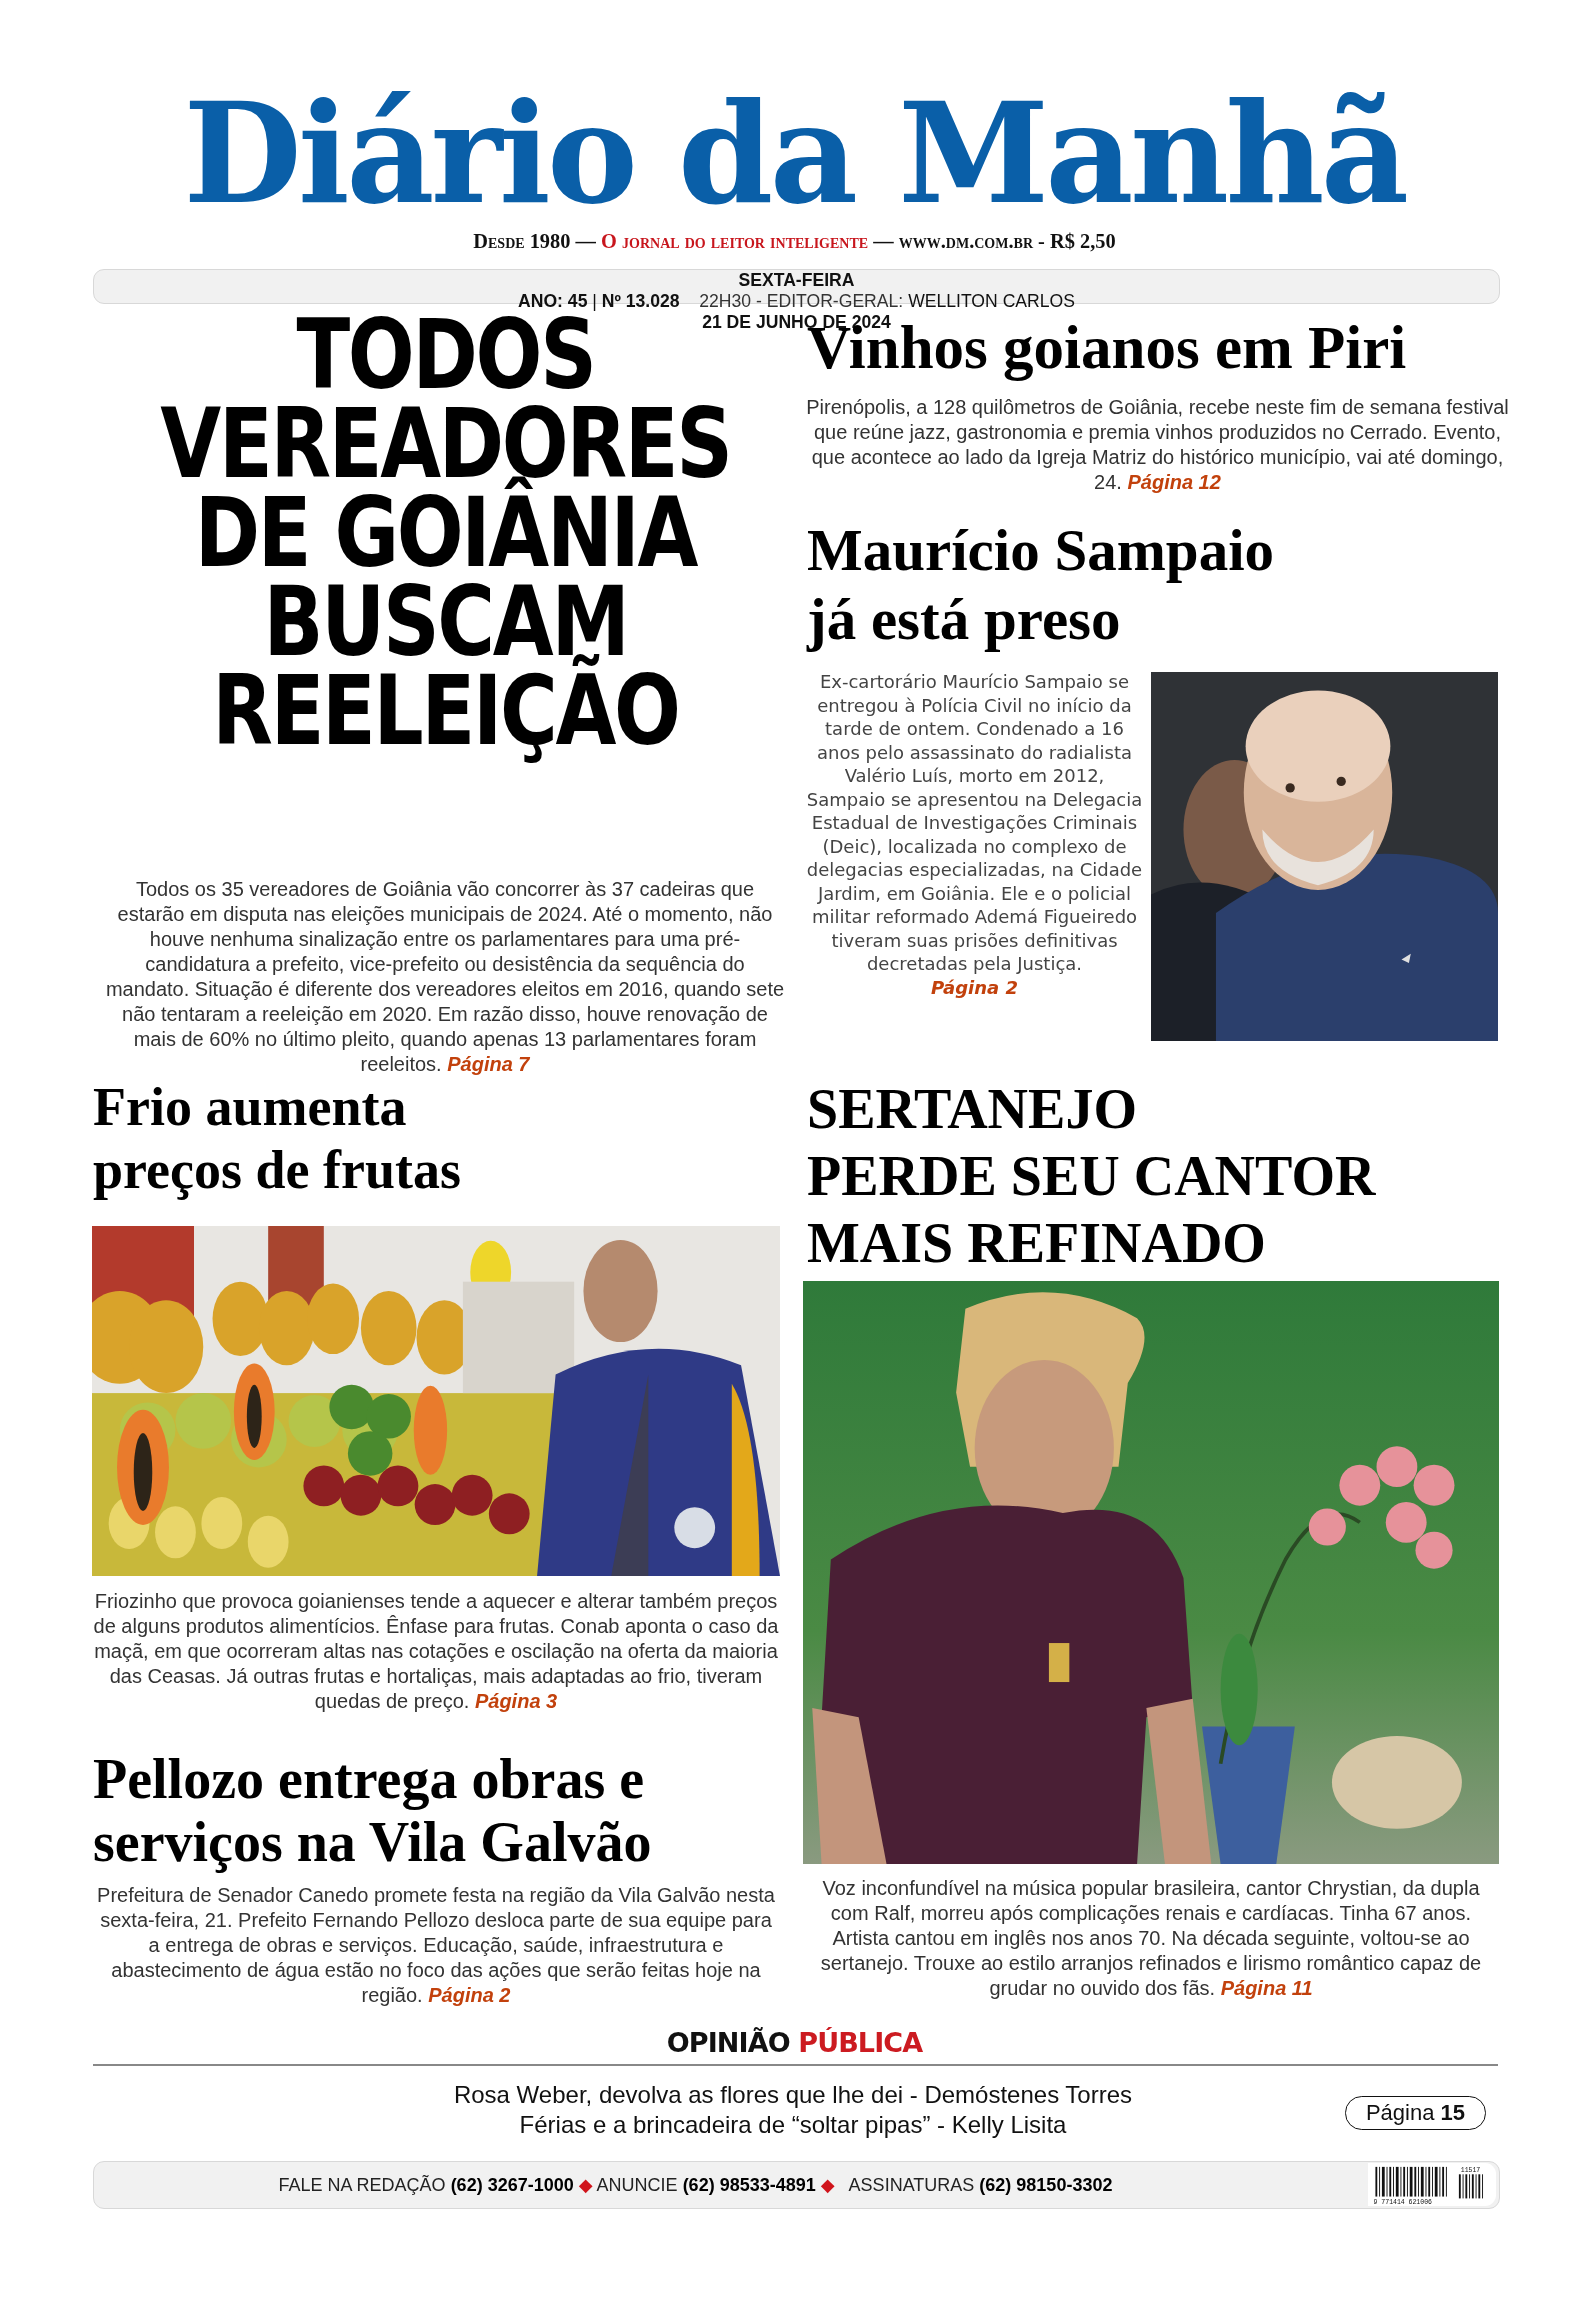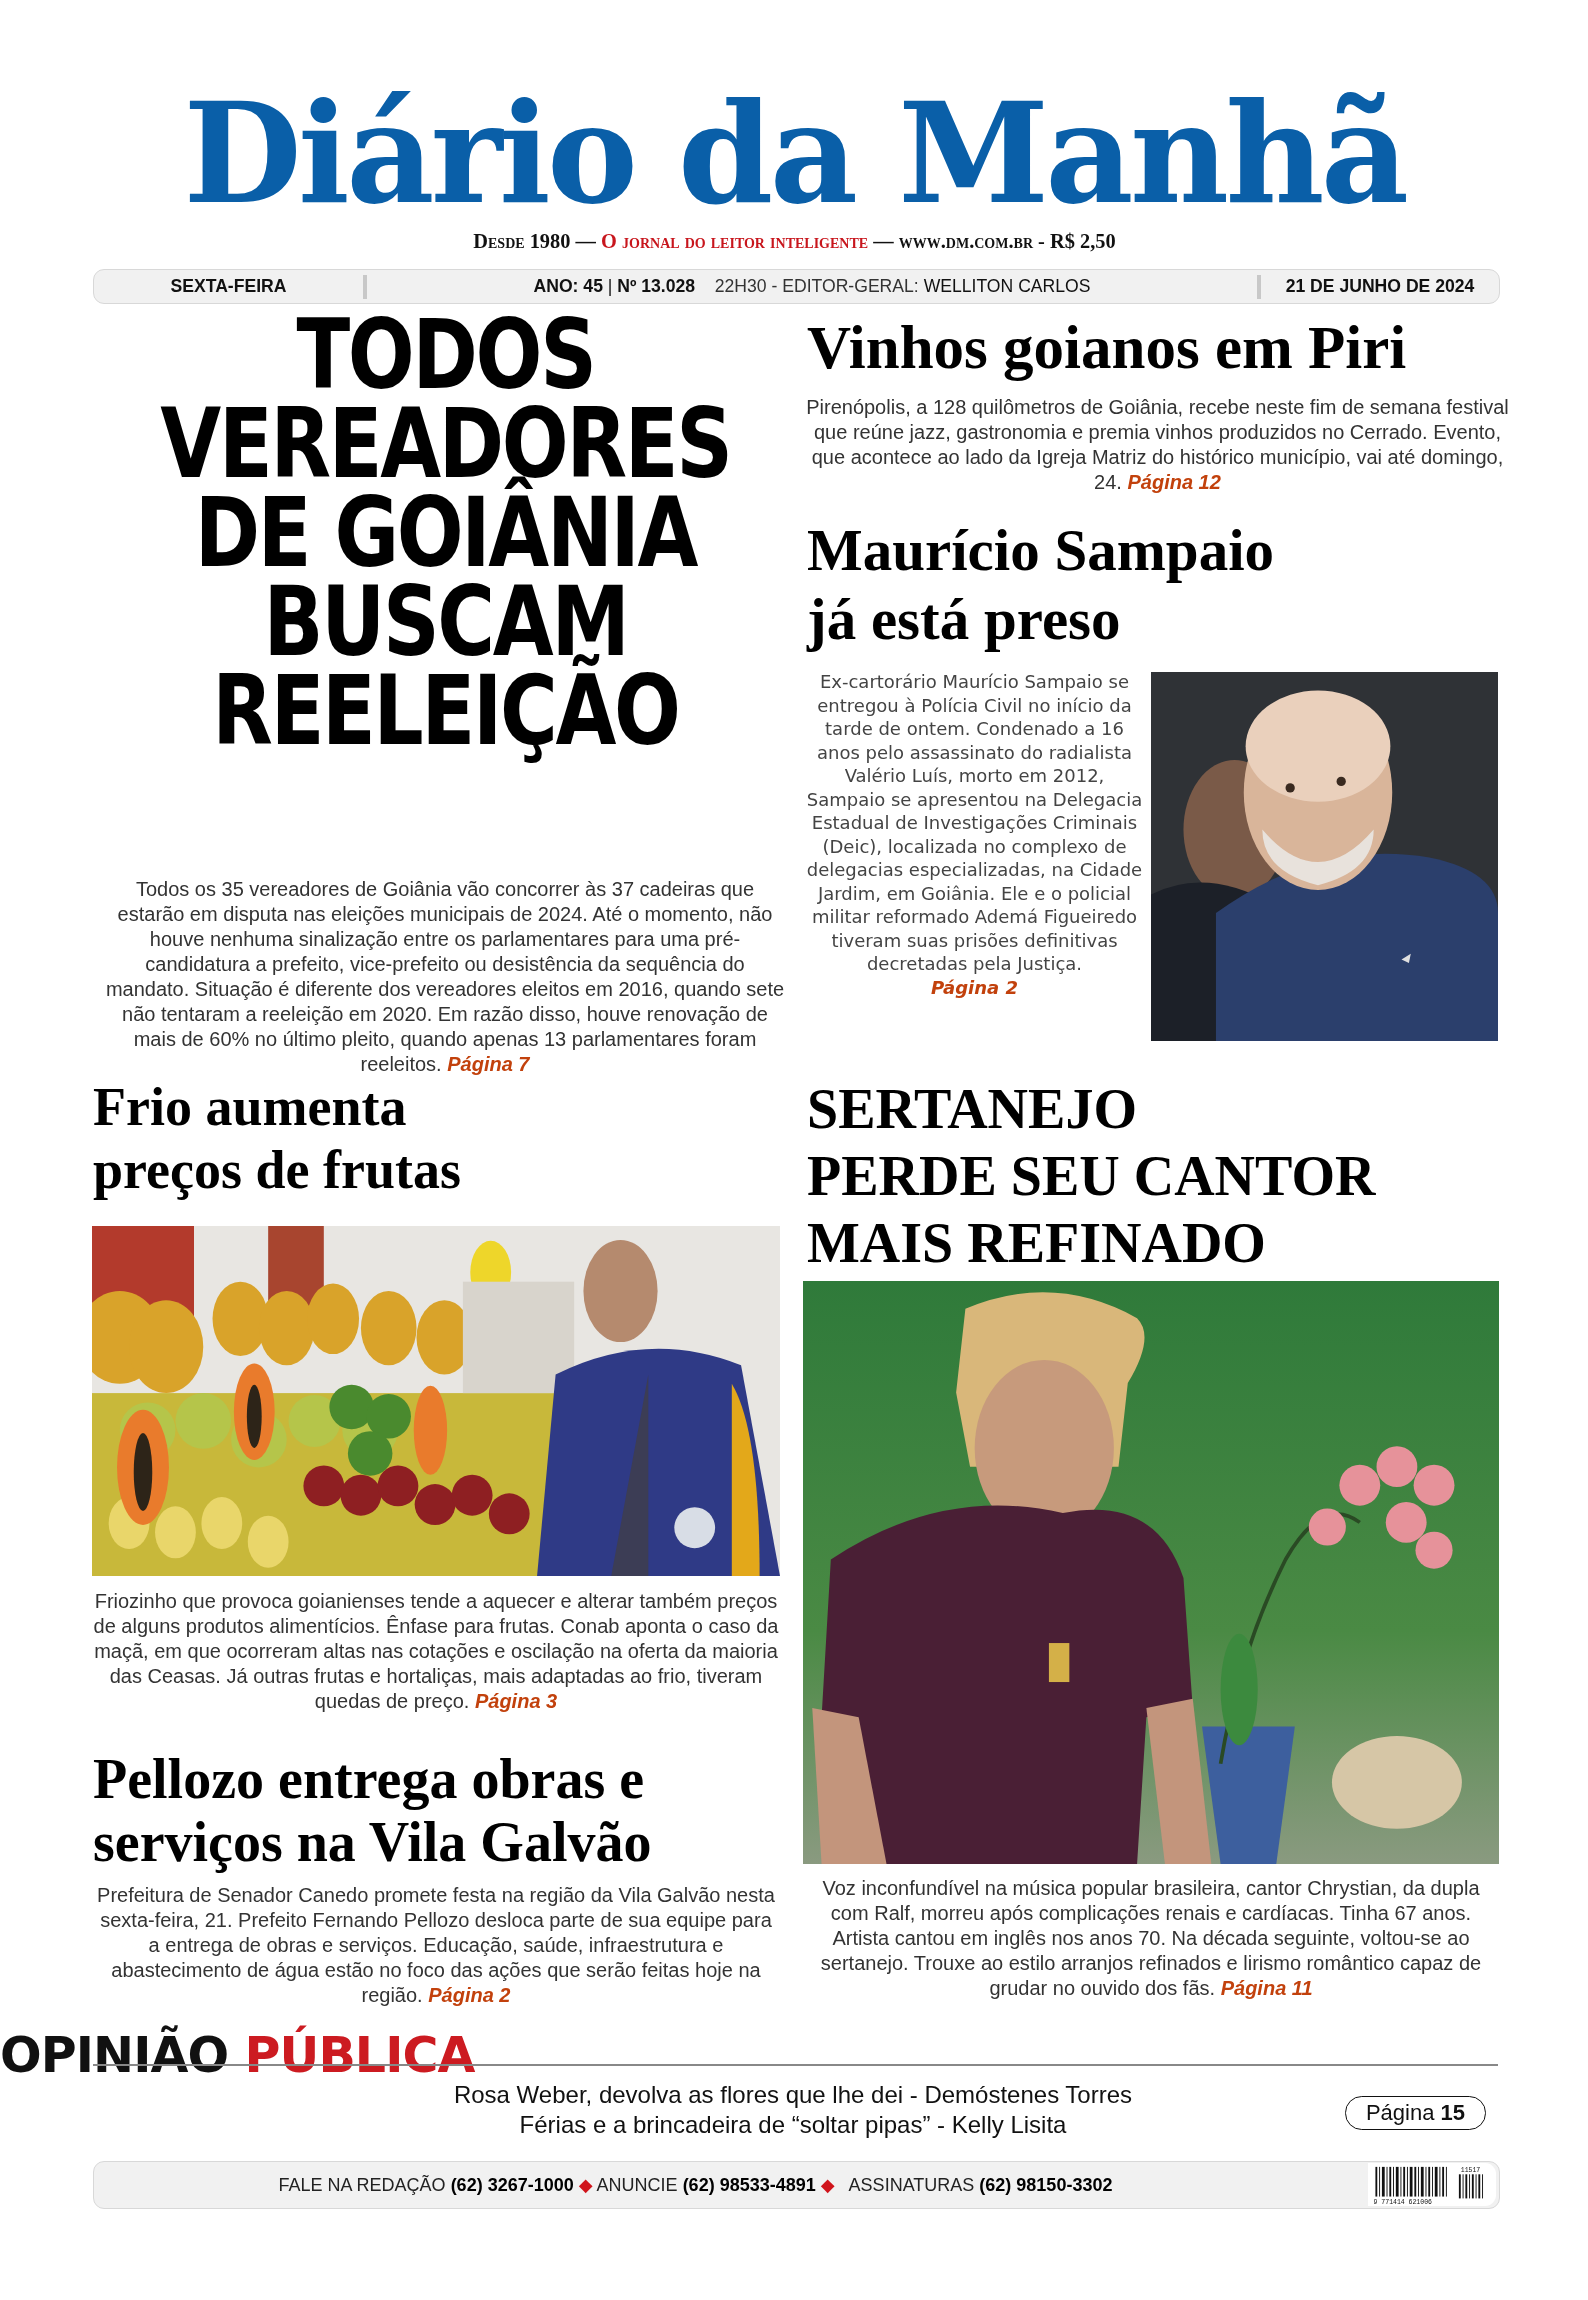--- a/index.html
+++ b/index.html
@@ -3,39 +3,39 @@
 <meta charset="utf-8">
 <style>
   html, body { margin:0; padding:0; background:#ffffff; }
   body { width:1589px; height:2300px; position:relative; overflow:hidden; font-family:"Liberation Sans", sans-serif; color:#111; }
   .abs { position:absolute; }
 
   
   .logo { left:0; top:74px; width:1589px; text-align:center; font-family:"DejaVu Serif", serif; font-weight:900; font-size:139px; line-height:158px; letter-spacing:-3.7px; color:#0a5fa8; transform:scaleX(0.98); }
   .tagline { left:0; top:230px; width:1589px; text-align:center; font-family:"Liberation Serif", serif; font-weight:bold; font-size:20.4px; font-variant:small-caps; color:#111; }
   .tagline .red { color:#c8161d; }
-  .infobar { left:93px; top:269px; width:1405px; height:33px; background:#f1f1f1; border:0.9px solid #d8d8d8; border-radius:11px; display:flex; align-items:center; font-family:"Liberation Sans", sans-serif; font-size:17.6px; }
+  .infobar { left:93px; top:269px; width:1405px; height:33px; background:#f1f1f1; border:0.9px solid #d8d8d8; border-radius:11px; display:flex; align-items:center; font-family:"Liberation Sans", sans-serif; font-size:17.6px;flex-direction:column; }
   .infobar .day { width:269px; text-align:center; font-weight:bold; }
   .infobar .sep { width:3.7px; height:24px; background:#c8c8c8; }
   .infobar .mid { flex:1; text-align:center; }
   .infobar .mid b { font-weight:bold; }
   .infobar .mid .light { color:#333; }
   .infobar .date { width:238px; text-align:center; font-weight:bold; }
 
   
   .lead-title { left:93px; top:311px; width:705px; text-align:center; font-family:"DejaVu Sans", sans-serif; font-weight:bold; font-size:96px; line-height:89px; letter-spacing:-2.8px; transform:scaleX(0.82); transform-origin:center top; color:#000; }
   .body-text { font-family:"Liberation Sans", sans-serif; font-size:20px; line-height:25px; color:#333; text-align:center; }
   .pg { font-weight:bold; font-style:italic; color:#c2410c; }
 
   .serif-head { font-family:"Liberation Serif", serif; font-weight:bold; color:#000; text-align:left; }
 
   .photo { overflow:hidden; }
   .photo svg { display:block; width:100%; height:100%; }
 
-  .opiniao { left:0; top:2027px; width:1589px; text-align:left; font-family:"DejaVu Sans", sans-serif; font-weight:bold; font-size:49px; letter-spacing:-0.9px; }
+  .opiniao { left:0; top:2027px; width:1589px; text-align:center; font-family:"DejaVu Sans", sans-serif; font-weight:bold; font-size:27px; letter-spacing:-0.9px; }
   .opiniao .red { color:#cc1b21; }
   .rule { left:93px; top:2064px; width:1405px; height:1.9px; background:#888; }
   .op-list { left:278px; top:2080px; width:1030px; text-align:center; font-family:"Liberation Sans", sans-serif; font-size:24px; line-height:30px; color:#111; }
   .page-pill { left:1345px; top:2096px; width:139px; height:32px; border:1.9px solid #111; border-radius:16.7px; text-align:center; font-size:22px; line-height:32px; }
 
   .footer { left:93px; top:2161px; width:1405px; height:46px; background:#f1f1f1; border:0.9px solid #d8d8d8; border-radius:11px; }
   .footer-text { left:102px; top:2171px; width:1187px; text-align:center; font-size:18px; line-height:28px; color:#222; }
   .footer-text b { color:#000; }
   .diamond { color:#d0141b; }
   .barcode { left:1368px; top:2163px; width:128px; height:43px; background:#fff; border-radius:0 11px 11px 0; }

